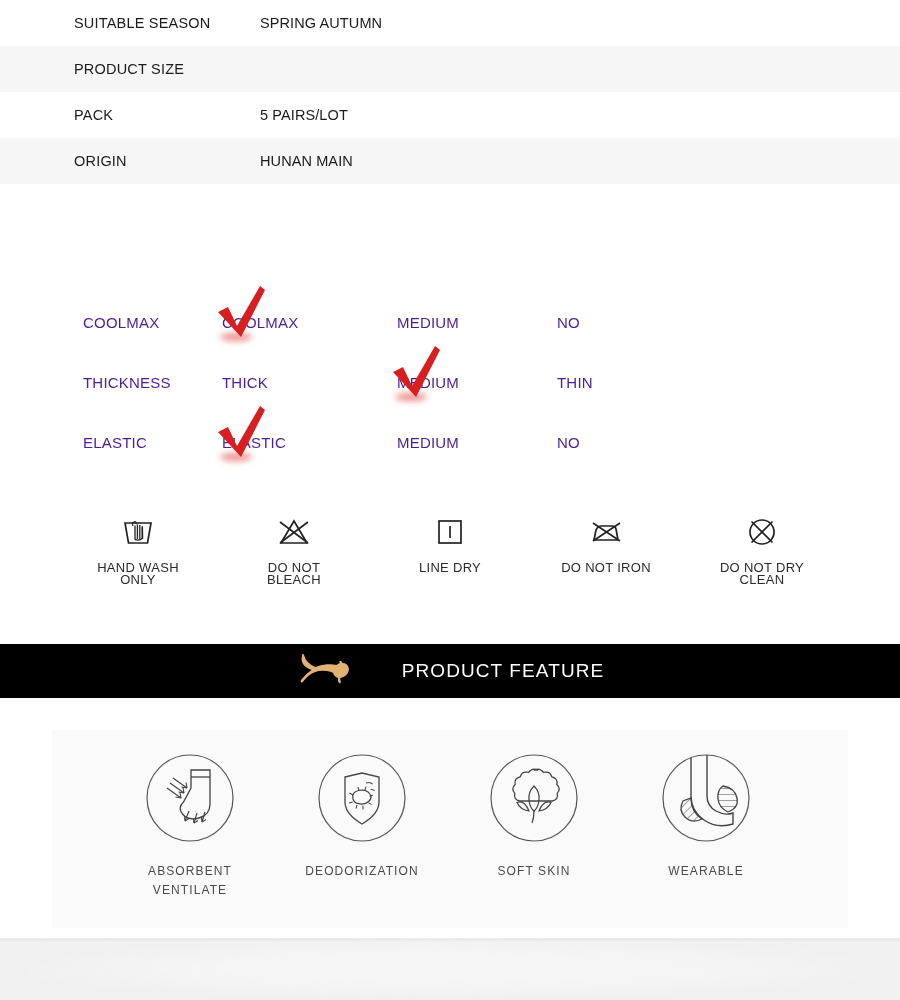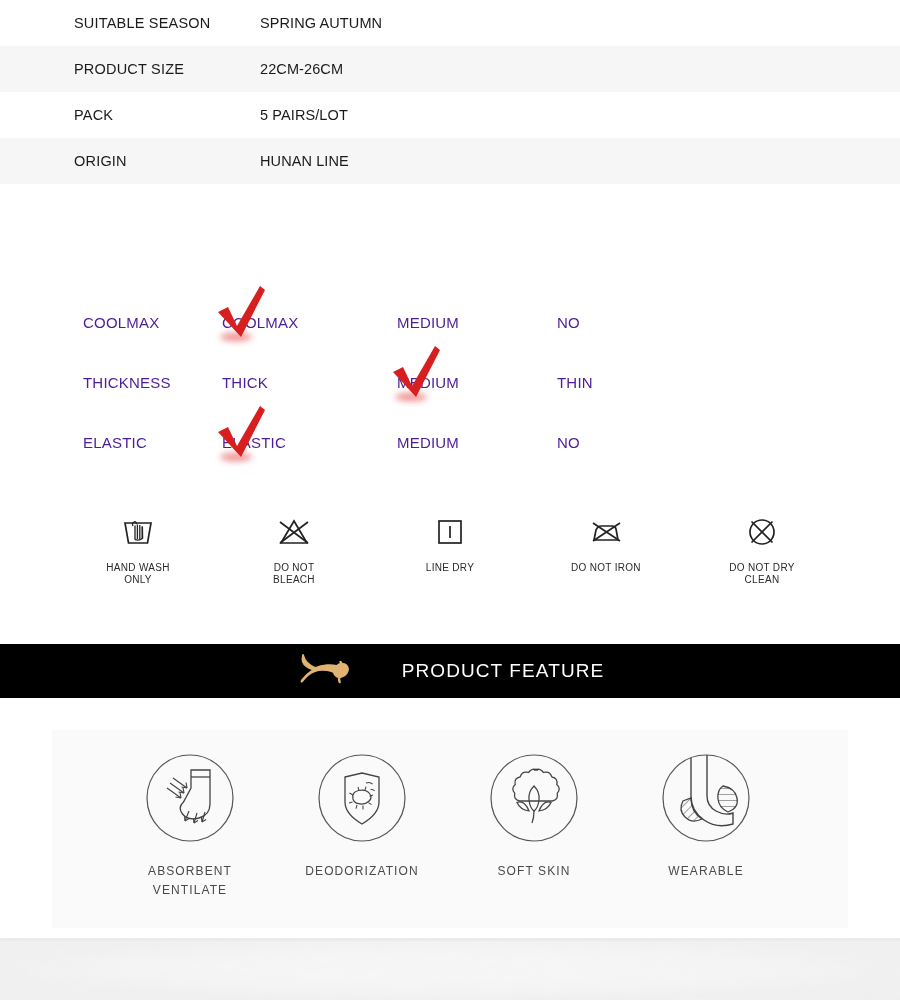--- a/index.html
+++ b/index.html
@@ -80,21 +80,21 @@
     width: 900px;
     display: flex;
     justify-content: center;
     gap: 56px;
   }
   .care-item { width: 100px; text-align: center; }
   .care-icon { height: 40px; display: flex; align-items: center; justify-content: center; }
   .care-icon svg { display: block; }
   .care-label {
     margin-top: 10px;
-    font-size: 10px;
+    font-size: 13px;
     line-height: 12px;
     color: #2a2a2a;
     letter-spacing: .3px;
   }
 
   
   .banner {
     position: absolute;
     top: 644px;
     left: 0;
@@ -155,29 +155,28 @@
 
 <div class="page">
 
   <div class="spec-table">
     <div class="spec-row">
       <div class="spec-label">SUITABLE SEASON</div>
       <div class="spec-value">SPRING  AUTUMN</div>
     </div>
     <div class="spec-row alt">
       <div class="spec-label">PRODUCT SIZE</div>
-      <div class="spec-value">22CM-26CM</div>
     </div>
     <div class="spec-row">
       <div class="spec-label">PACK</div>
       <div class="spec-value">5 PAIRS/LOT</div>
     </div>
     <div class="spec-row alt">
       <div class="spec-label">ORIGIN</div>
-      <div class="spec-value">HUNAN LINE</div>
+      <div class="spec-value">HUNAN MAIN</div>
     </div>
   </div>
 
   <div class="attr-grid">
 
     <div class="attr-row">
       <div class="attr-cell c0">COOLMAX</div>
       <div class="attr-cell c1">
         <span>COOLMAX</span>
         <span class="tick">

